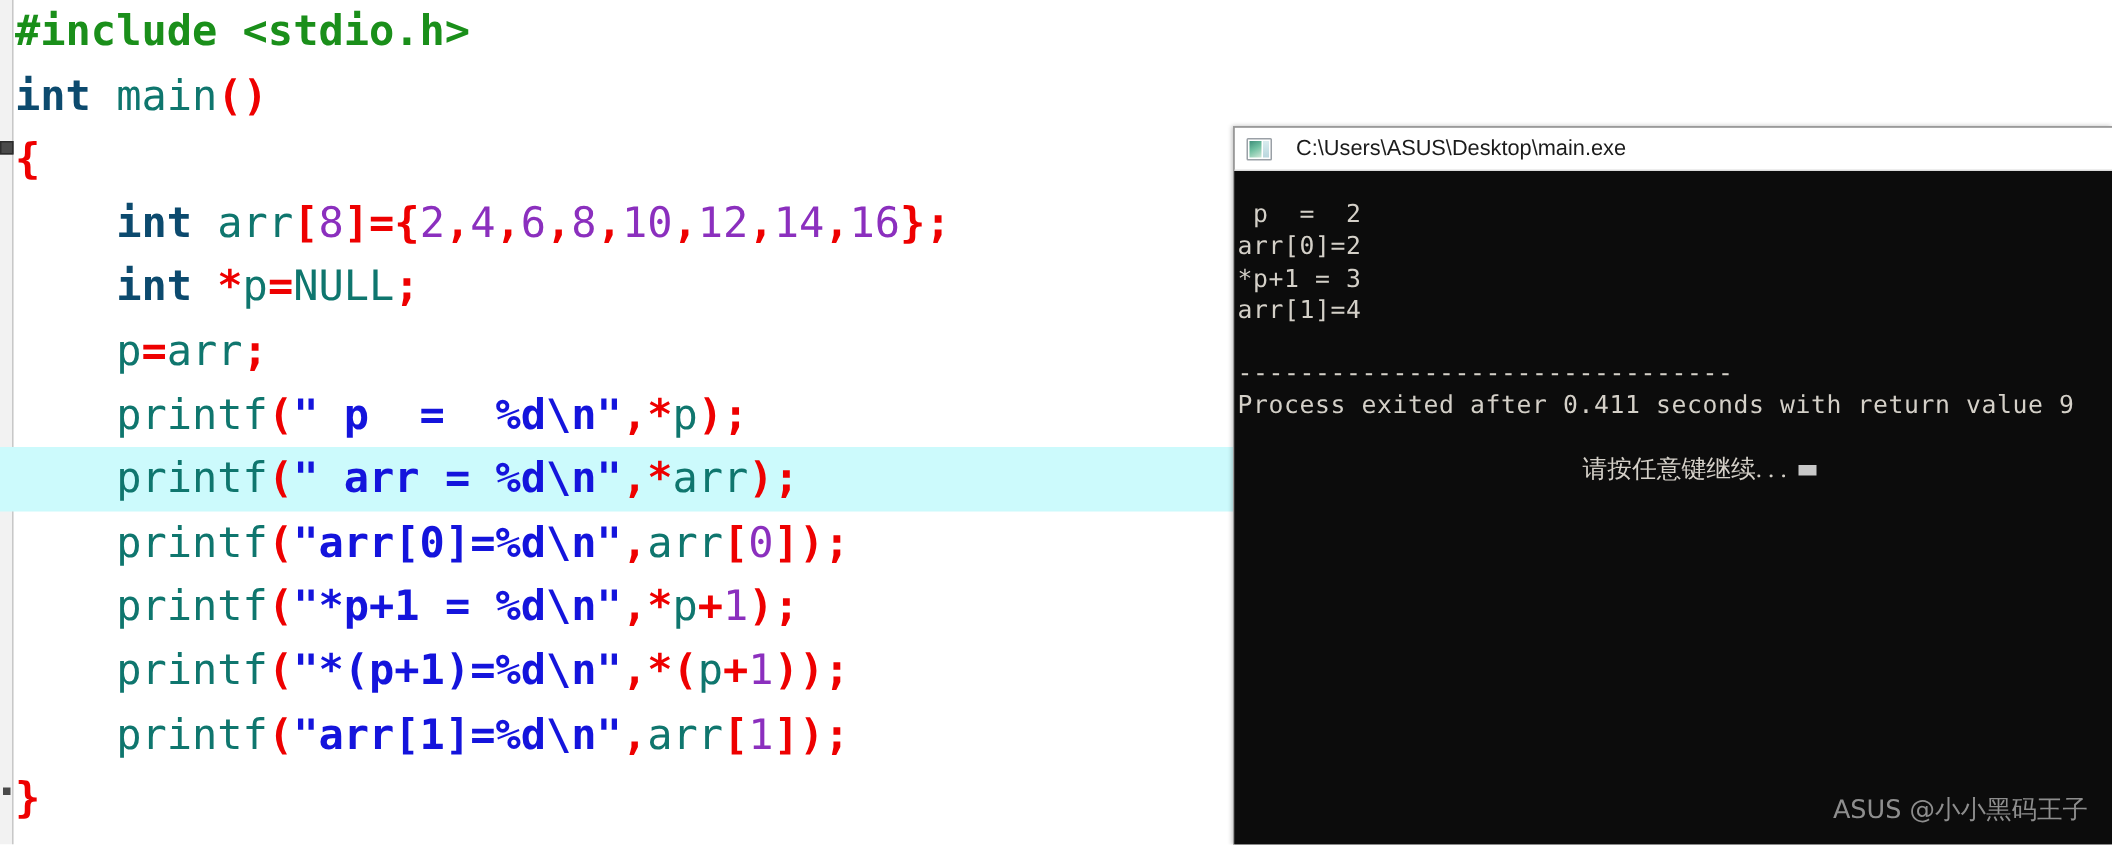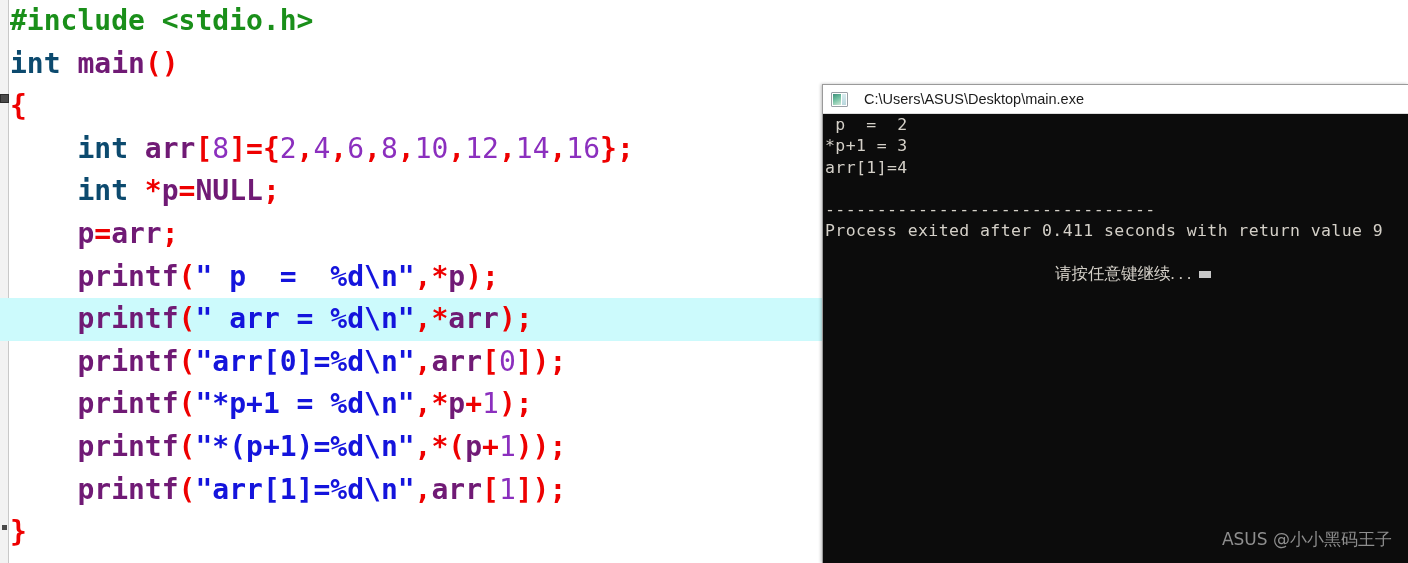--- a/index.html
+++ b/index.html
@@ -35,21 +35,21 @@
     white-space:pre;
     letter-spacing:0px;
   }
   .line{ position:relative; height:42.6px; padding-left:10px; }
   .line.hl{ background:#ccfafc; }
   .line .txt{ display:inline-block; }
 
   
   .t-pre   { color:#1a8f1a; font-weight:bold; }  
   .t-kw    { color:#0c4a6e; font-weight:bold; }  
-  .t-id    { color:#701a75; font-weight:bold; }
+  .t-id    { color:#0f766e; font-weight:normal; }
   .t-punc  { color:#ee0000; font-weight:bold; }  
   .t-num   { color:#8b2fbe; font-weight:normal; }
   .t-str   { color:#1414dc; font-weight:bold; }  
 
   
   .console-win{
     position:absolute; left:822px; top:84px;
     width:586px; height:479px;
     background:#0c0c0c;
     border:1px solid #9a9a9a;
@@ -79,21 +79,21 @@
     background:linear-gradient(180deg,#d9ecef 0%,#b9d7dd 100%);
   }
   .con-title-text{
     font-family:"Liberation Sans", sans-serif;
     font-size:14.5px; color:#1b1b1b; letter-spacing:0px;
   }
   .console-body{
     position:relative;
     height:449px;
     background:#0c0c0c;
-    padding:0 0 0 2px;
+    padding:18px 0 0 2px;
     overflow:hidden;
   }
   .con-line{
     font-family:"DejaVu Sans Mono", monospace;
     font-size:16.5px;
     line-height:21.3px;
     color:#d4d0c8;
     white-space:pre;
     letter-spacing:0.4px;
   }
@@ -128,20 +128,21 @@
   <div class="console-win">
 
     <div class="console-title">
       <span class="con-icon"></span>
       <span class="con-title-text">C:\Users\ASUS\Desktop\main.exe</span>
     </div>
 
     <div class="console-body">
       <div id="con-out">
           <div class="con-line"> p  =  2</div>
+          <div class="con-line">arr[0]=2</div>
           <div class="con-line">*p+1 = 3</div>
           <div class="con-line">arr[1]=4</div>
         </div>
       <div class="con-gap"></div>
       <div class="con-line">--------------------------------</div>
       <div class="con-line">Process exited after 0.411 seconds with return value 9</div>
       <div class="con-line cjk">
         <span>请按任意键继续. . .</span><span class="cursor-block"></span>
       </div>
 

